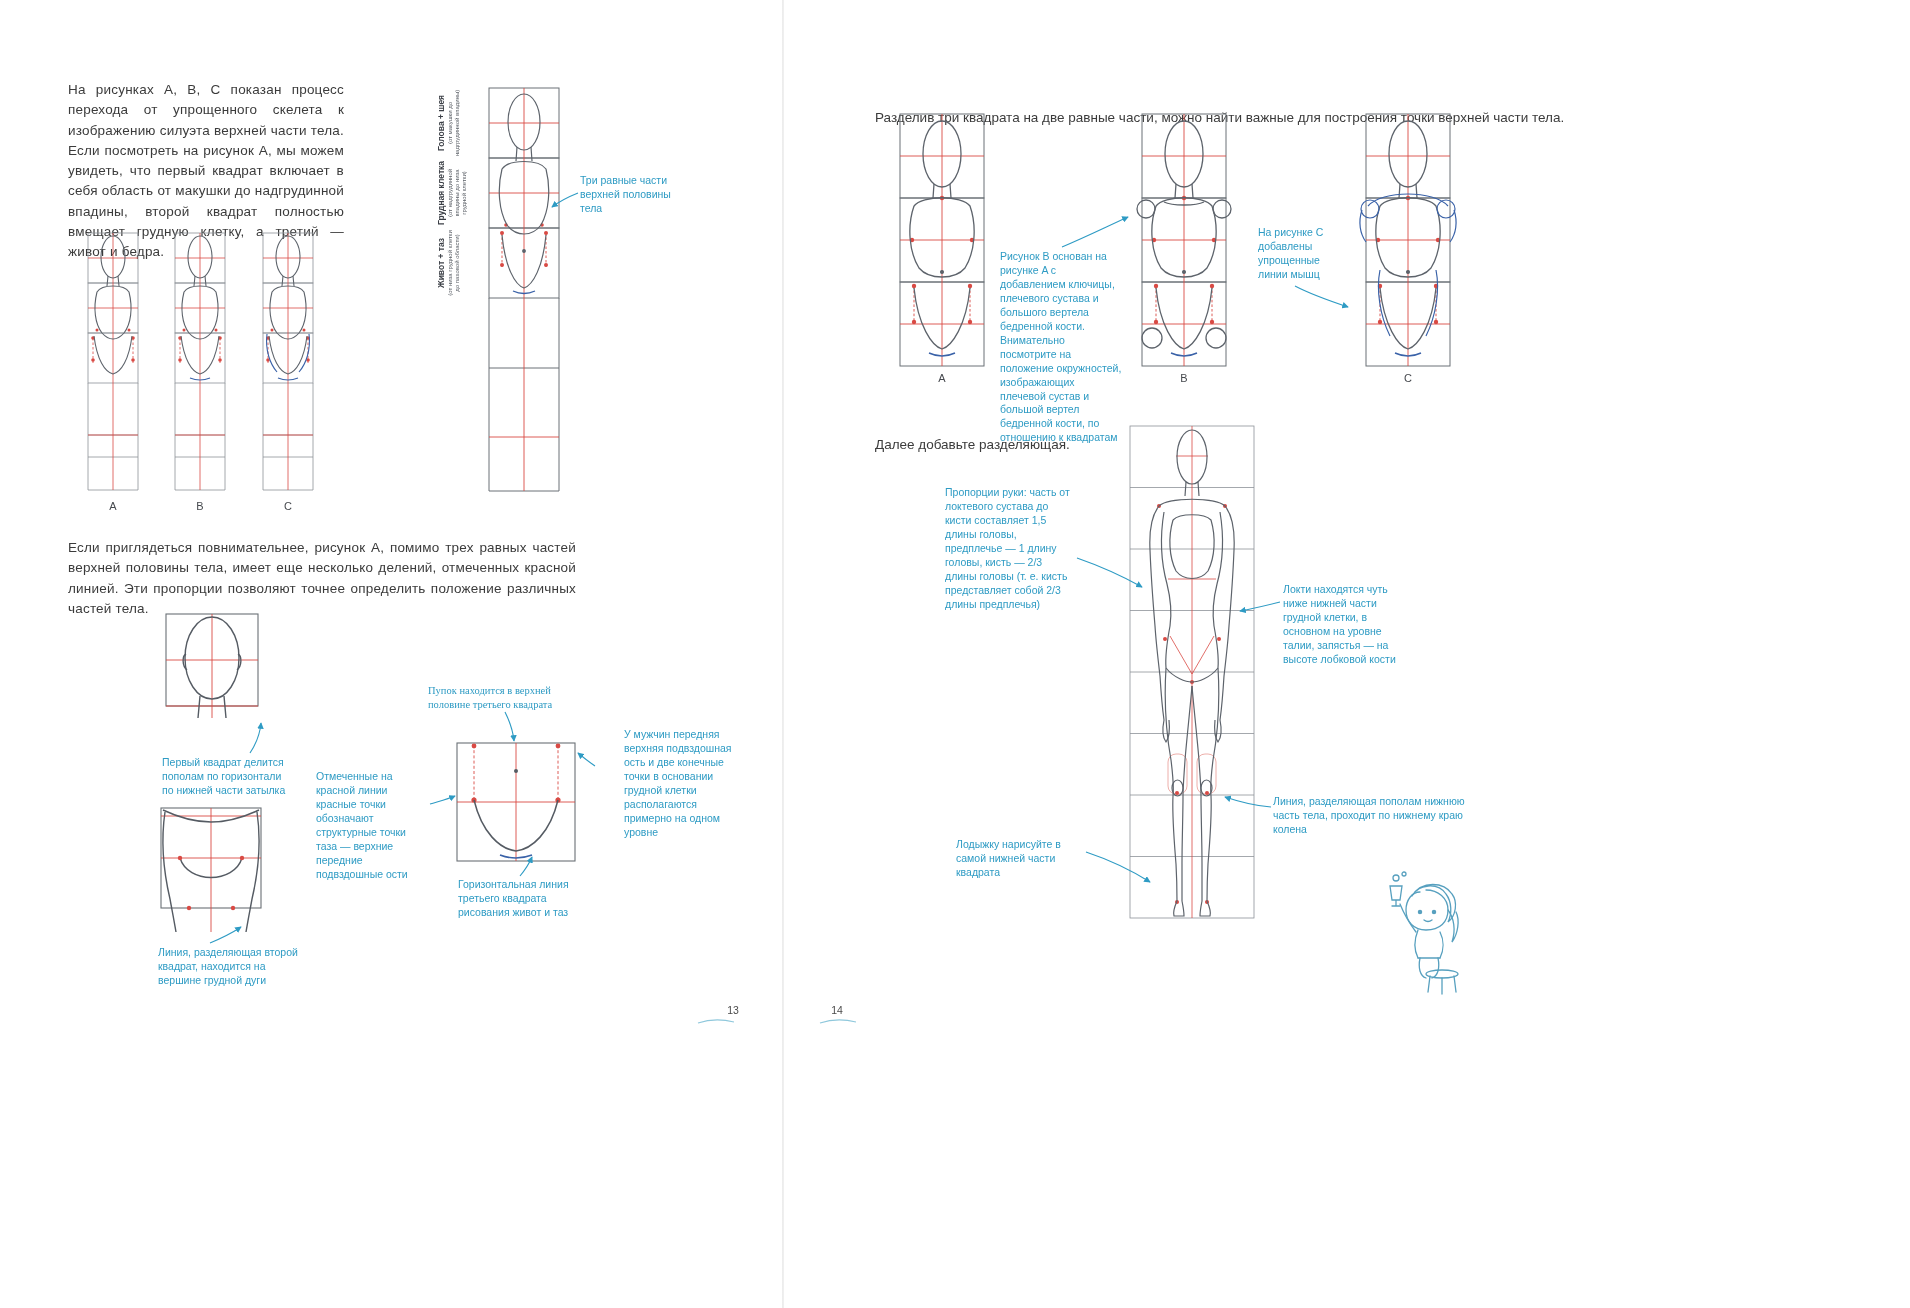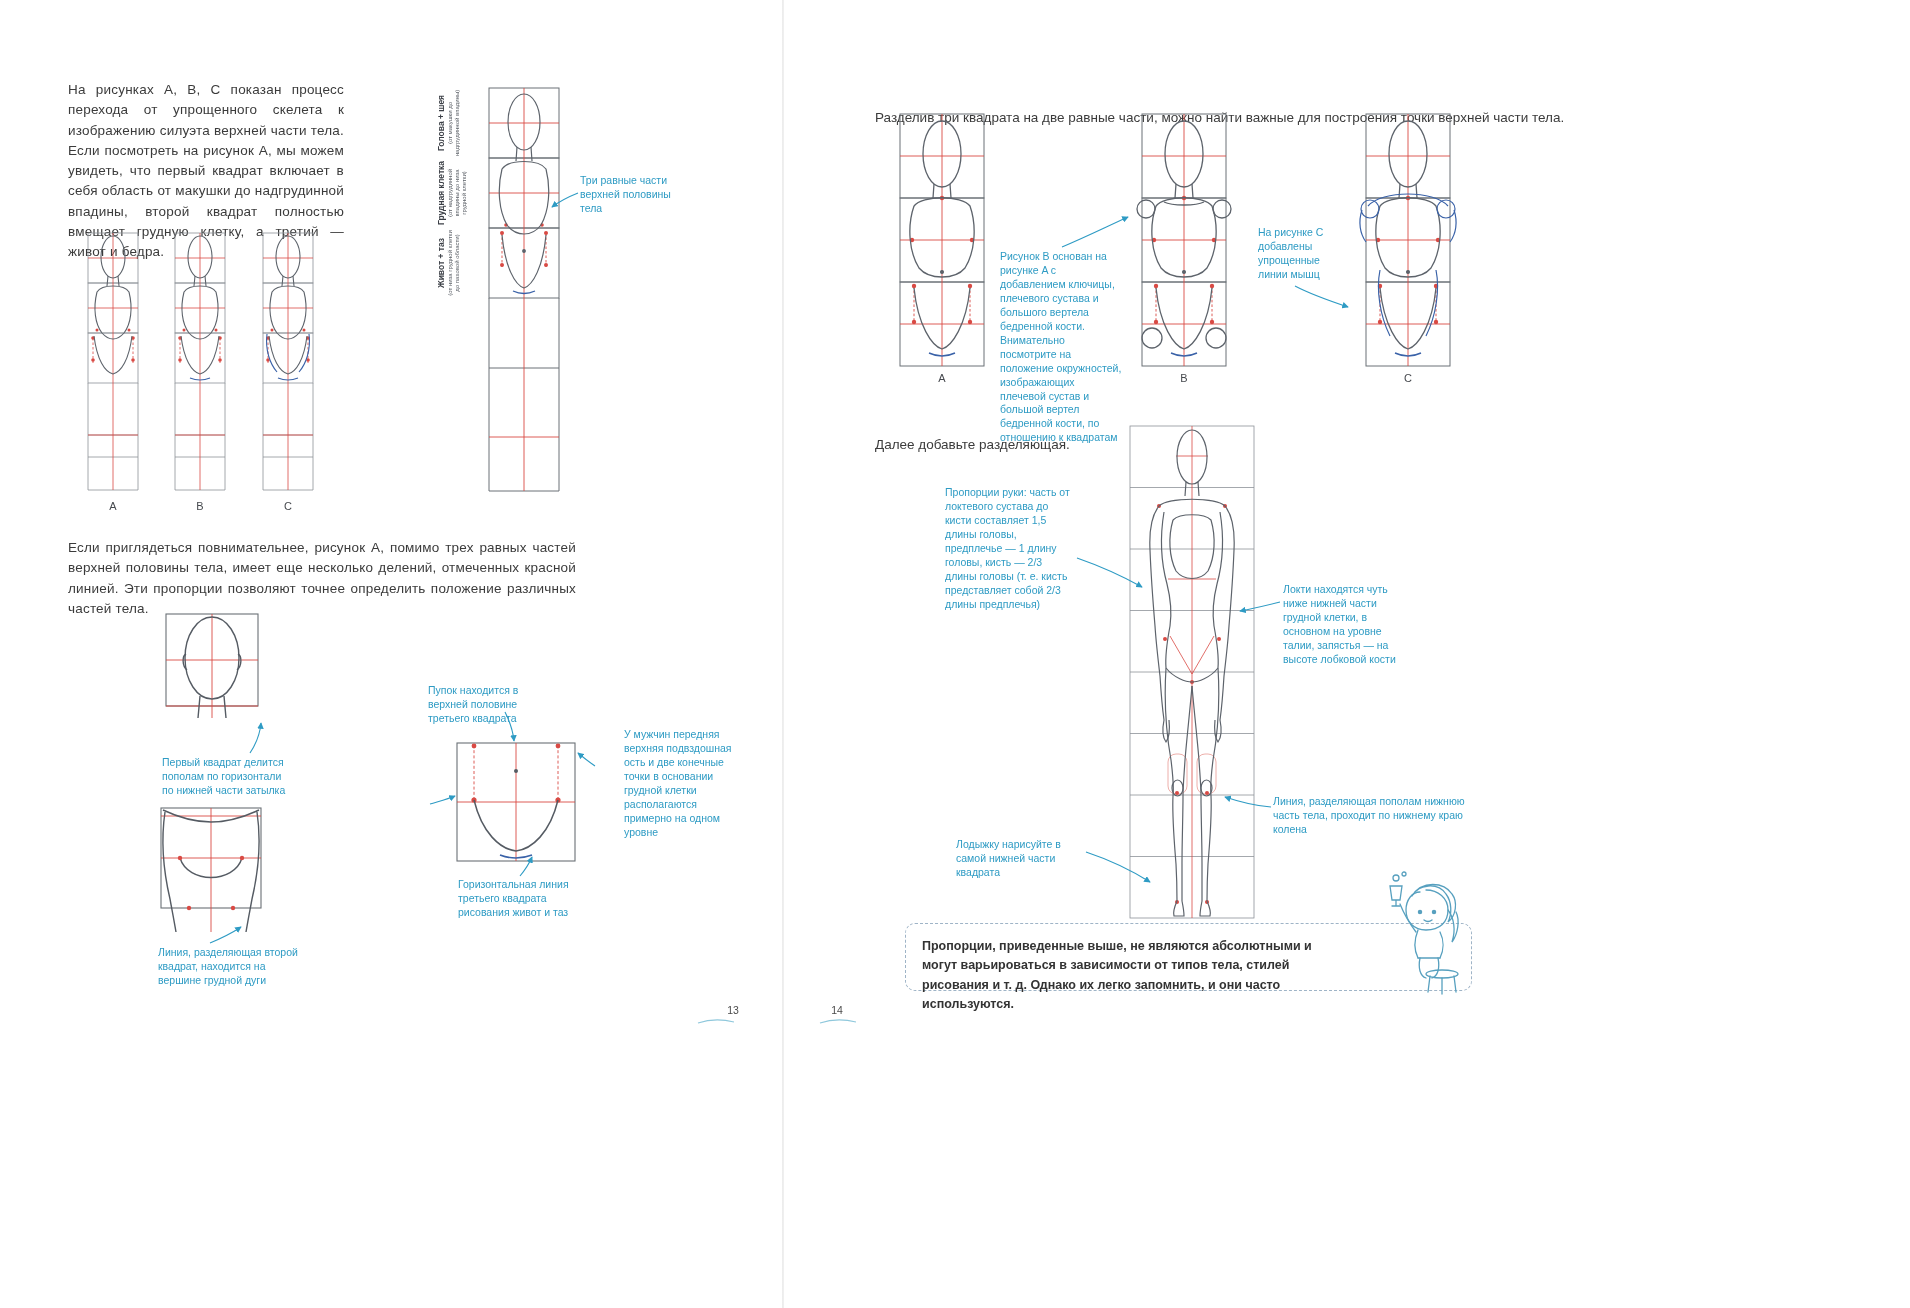--- a/index.html
+++ b/index.html
@@ -311,26 +311,27 @@
   <svg class="fig" style="left:162px;top:610px" width="100" height="110">
       <use href="#sym-head"></use>
     </svg>
   <div class="ann" style="left:162px;top:756px;width:128px;">Первый квадрат делится пополам по горизонтали по нижней части затылка</div>
 
   <svg class="fig" style="left:156px;top:804px" width="112" height="132">
       <use href="#sym-chest"></use>
     </svg>
   <div class="ann" style="left:158px;top:946px;width:140px;">Линия, разделяющая второй квадрат, находится на вершине грудной дуги</div>
 
+  <div class="ann" style="left:316px;top:770px;width:112px;">Отмеченные на красной линии красные точки обозначают структурные точки таза — верхние передние подвздошные ости</div>
 
   <svg class="fig" style="left:452px;top:733px" width="130" height="148">
       <use href="#sym-pelvis"></use>
     </svg>
 
-  <div class="ann" style="left:428px;top:684px;width:128px;">Пупок находится в верхней половине третьего квадрата</div>
+  <div class="ann" style="left:428px;top:684px;width:128px;font-family:Liberation Serif, serif;">Пупок находится в верхней половине третьего квадрата</div>
   <div class="ann" style="left:624px;top:728px;width:112px;">У мужчин передняя верхняя подвздошная ость и две конечные точки в основании грудной клетки располагаются примерно на одном уровне</div>
   <div class="ann" style="left:458px;top:878px;width:120px;">Горизонтальная линия третьего квадрата рисования живот и таз</div>
 
   <div class="pagenum" style="left:722px;top:1004px;">13</div>
 
   <div class="lead" style="left:875px;top:84px;width:700px;margin-top:24px;">Разделив три квадрата на две равные части, можно найти важные для построения точки верхней части тела.</div>
 
   <svg class="fig" style="left:884px;top:110px" width="116" height="278">
       <use href="#sym-torso-l"></use>
     </svg>
@@ -370,23 +371,20 @@
 
   <svg class="fig" style="left:1128px;top:424px" width="128" height="496">
       <use href="#sym-body"></use>
     </svg>
 
   <div class="ann" style="left:945px;top:486px;width:130px;">Пропорции руки: часть от локтевого сустава до кисти составляет 1,5 длины головы, предплечье — 1 длину головы, кисть — 2/3 длины головы (т. е. кисть представляет собой 2/3 длины предплечья)</div>
   <div class="ann" style="left:1283px;top:583px;width:130px;">Локти находятся чуть ниже нижней части грудной клетки, в основном на уровне талии, запястья — на высоте лобковой кости</div>
   <div class="ann" style="left:1273px;top:795px;width:200px;">Линия, разделяющая пополам нижнюю часть тела, проходит по нижнему краю колена</div>
   <div class="ann" style="left:956px;top:838px;width:128px;">Лодыжку нарисуйте в самой нижней части квадрата</div>
 
-  <div class="notebox" style="left:905px;top:923px;width:565px;height:66px;">
-    <div class="ntext">Пропорции, приведенные выше, не являются абсолютными и могут варьироваться в зависимости от типов тела, стилей рисования и т. д. Однако их легко запомнить, и они часто используются.</div>
-  </div>
 
   <svg class="fig" style="left:1382px;top:870px" width="100" height="126">
       <use href="#sym-chibi"></use>
     </svg>
 
   <div class="pagenum" style="left:826px;top:1004px;">14</div>
 
   <svg class="overlay" width="1910" height="1308">
     <defs>
       <marker id="arr" viewBox="0 0 8 8" refX="7" refY="4" markerWidth="6" markerHeight="6" orient="auto">

